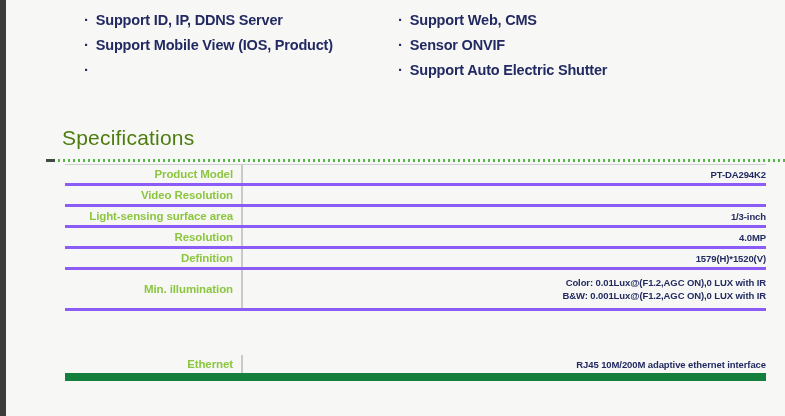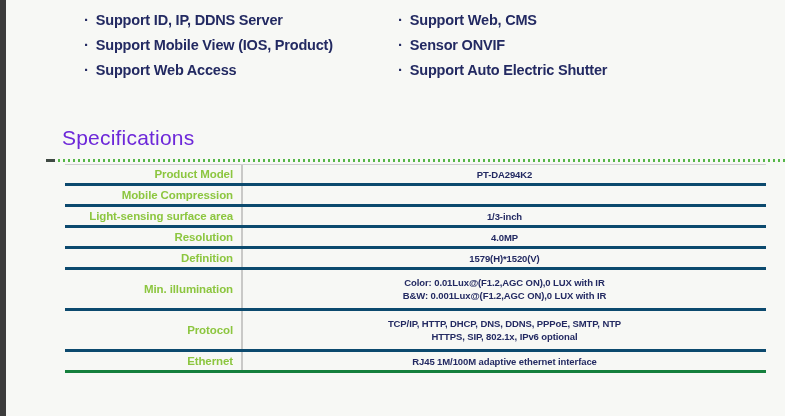--- a/index.html
+++ b/index.html
@@ -33,57 +33,57 @@
   .bullet{
     font-weight:bold;
     margin-right:7px;
     font-size:15px;
     line-height:1;
   }
   
   .section-title{
     position:absolute;left:62px;top:126px;
     font-size:21px;
-    color:#6d28d9;
+    color:#4d7c0f;
     font-weight:normal;
     letter-spacing:0.2px;
   }
   .dotted-rule{
     position:absolute;left:46px;right:0;top:159px;height:3px;
   }
   .dotted-rule .dash{
     position:absolute;left:0;top:0;width:9px;height:3px;background:#3f4a43;
   }
   .dotted-rule .dots{
     position:absolute;left:12px;right:0;top:0;height:3px;
     background:repeating-linear-gradient(90deg,#55b747 0 2px,transparent 2px 5px);
   }
   
   .spec-table{
     position:absolute;left:65px;top:164px;width:701px;
     border-top:1px solid #cfcfcf;
   }
   .spec-row{
     display:flex;
-    border-bottom:3px solid #0c4a6e;
+    border-bottom:3px solid #8b5cf6;
   }
-  .spec-row:last-child{border-bottom:3px solid #15803d;}
+  .spec-row:last-child{border-bottom:8px solid #15803d;margin-top:44px;}
   .cell-label{
     width:178px;
     display:flex;align-items:center;justify-content:flex-end;
     padding-right:8px;box-sizing:border-box;
     color:#8cc63f;
     font-weight:bold;
     font-size:11.5px;
     border-right:2px solid #c9c9c7;
     letter-spacing:-0.1px;
   }
   .cell-value{
     flex:1;
-    display:flex;flex-direction:column;align-items:center;justify-content:center;
+    display:flex;flex-direction:column;align-items:flex-end;justify-content:center;
     color:#232a62;
     font-size:9.5px;
     font-weight:bold;
     letter-spacing:-0.1px;
   }
   .row-single{height:18px;}
   .row-double{height:38px;}
   .cell-value .vline{line-height:13px;}
 </style>
 </head>
@@ -97,21 +97,20 @@
       <div class="feat-item">
         <span class="bullet">·</span>
         <span>Support ID, IP, DDNS Server</span>
       </div>
       <div class="feat-item">
         <span class="bullet">·</span>
         <span>Support Mobile View (IOS, Product)</span>
       </div>
       <div class="feat-item">
         <span class="bullet">·</span>
-        <span>Support Web Access</span>
       </div>
     </div>
     <div class="feat-col right">
       <div class="feat-item">
         <span class="bullet">·</span>
         <span>Support Web, CMS</span>
       </div>
       <div class="feat-item">
         <span class="bullet">·</span>
         <span>Sensor ONVIF</span>
@@ -132,21 +131,21 @@
   <div class="spec-table">
 
     <div class="spec-row row-single">
       <div class="cell-label">Product Model</div>
       <div class="cell-value">
         <div class="vline">PT-DA294K2</div>
       </div>
     </div>
 
     <div class="spec-row row-single">
-      <div class="cell-label">Mobile Compression</div>
+      <div class="cell-label">Video Resolution</div>
     </div>
 
 
     <div class="spec-row row-single">
       <div class="cell-label">Light-sensing surface area</div>
       <div class="cell-value">
         <div class="vline">1/3-inch</div>
       </div>
     </div>
 
@@ -166,29 +165,22 @@
 
     <div class="spec-row row-double">
       <div class="cell-label">Min. illumination</div>
       <div class="cell-value">
         <div class="vline">Color: 0.01Lux@(F1.2,AGC ON),0 LUX with IR</div>
         <div class="vline">B&amp;W: 0.001Lux@(F1.2,AGC ON),0 LUX with IR</div>
       </div>
     </div>
 
 
-    <div class="spec-row row-double">
-      <div class="cell-label">Protocol</div>
-      <div class="cell-value">
-        <div class="vline">TCP/IP, HTTP, DHCP, DNS, DDNS, PPPoE, SMTP, NTP</div>
-        <div class="vline">HTTPS, SIP, 802.1x, IPv6 optional</div>
-      </div>
-    </div>
 
     <div class="spec-row row-single">
       <div class="cell-label">Ethernet</div>
       <div class="cell-value">
-        <div class="vline">RJ45 1M/100M adaptive ethernet interface</div>
+        <div class="vline">RJ45 10M/200M adaptive ethernet interface</div>
       </div>
     </div>
 
   </div>
 </div>
 
 </body></html>

